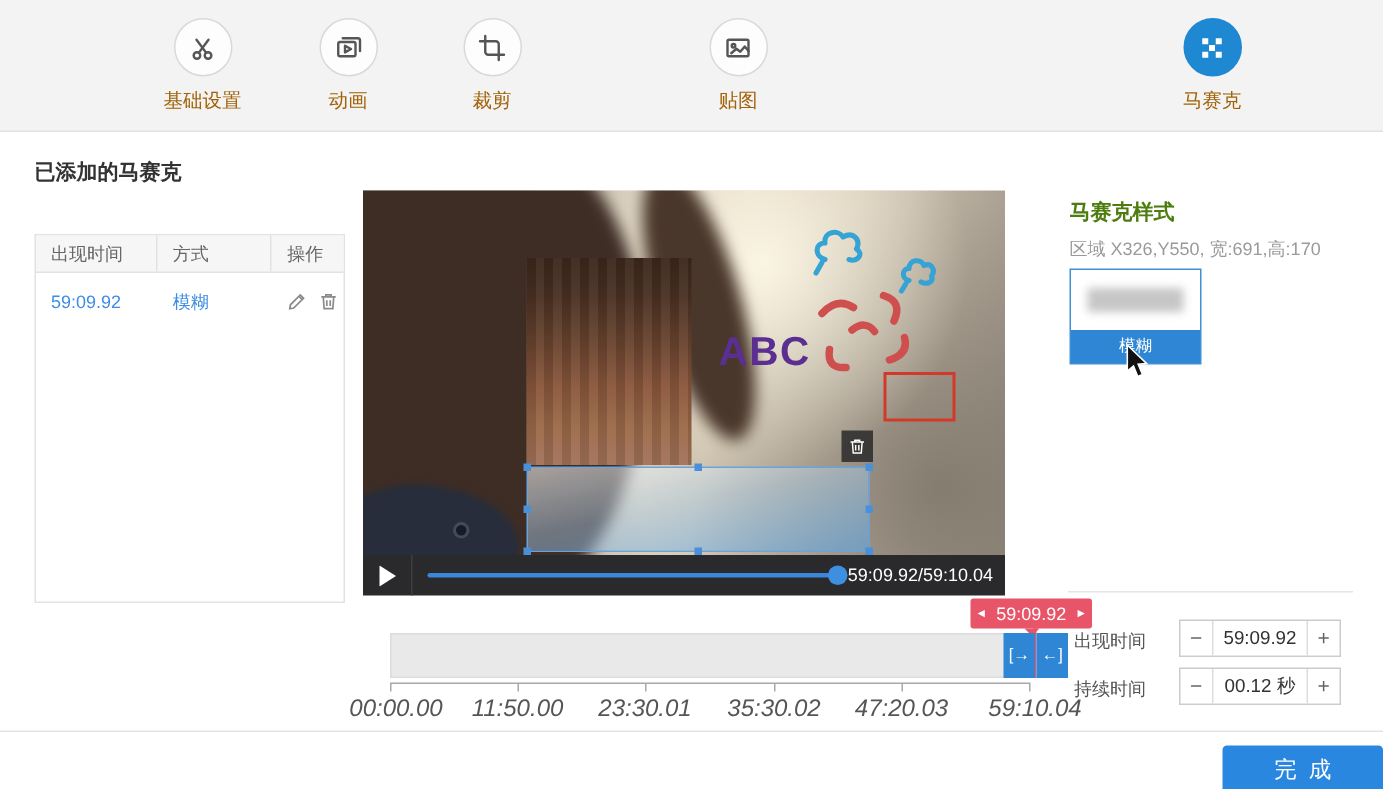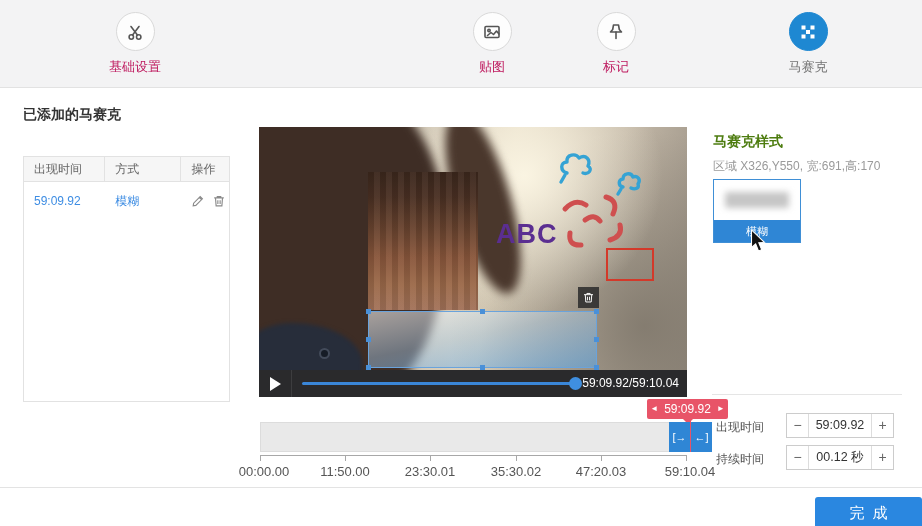--- a/index.html
+++ b/index.html
@@ -4,39 +4,39 @@
 <style>
   * { margin:0; padding:0; box-sizing:border-box; }
   html,body { width:922px; height:526px; }
   body { font-family:"Liberation Sans","DejaVu Sans",sans-serif; background:#fff; overflow:hidden; position:relative; }
 
   
   .header { position:absolute; left:0; top:0; width:922px; height:88px; background:#f3f3f4; border-bottom:1px solid #e2e2e2; }
   .tool-item { position:absolute; top:12px; width:96px; text-align:center; cursor:pointer; }
   .tool-circle { width:39px; height:39px; border-radius:50%; background:#fdfdfd; border:1px solid #d9d9d9; margin:0 auto; display:flex; align-items:center; justify-content:center; }
   .tool-circle svg { stroke:#555; fill:none; stroke-width:1.6; stroke-linecap:round; stroke-linejoin:round; }
-  .tool-label { display:block; margin-top:7px; font-size:13px; color:#be185d; }
+  .tool-label { display:block; margin-top:7px; font-size:13px; color:#a16207; }
   .tool-item.active .tool-circle { background:#1e88d2; border-color:#1e88d2; }
-  .tool-item.active .tool-label { color:#737373;text-align:center; }
+  .tool-item.active .tool-label { color:#a16207;text-align:center; }
 
   
   .lp-title { position:absolute; left:23px; top:106px; font-size:14px; font-weight:bold; color:#333; }
   .lp-table { position:absolute; left:23px; top:156px; width:207px; height:246px; border:1px solid #e2e2e2; background:#fff; }
   .lp-head { display:flex; height:25px; background:#f6f6f6; border-bottom:1px solid #e2e2e2; }
   .lp-head .cell { font-size:12px; color:#666; line-height:24px; padding-left:10px; border-right:1px solid #e2e2e2; }
   .lp-head .cell:last-child { border-right:none; }
   .c1{width:82px;} .c2{width:77px;} .c3{width:48px;}
   .lp-row { display:flex; height:38px; align-items:center; }
   .lp-row .cell { font-size:12px; padding-left:10px; }
   .lp-row .t { color:#3e8de3; }
   .ops { display:flex; gap:7px; padding-left:6px; }
   .ops svg { stroke:#8a8a8a; fill:none; stroke-width:1.3; cursor:pointer; }
 
   
-  .video { position:absolute; left:259px; top:127px; width:474px; height:270px; }
+  .video { position:absolute; left:242px; top:127px; width:474px; height:270px; }
   .screen { position:relative; width:428px; height:243px; overflow:hidden;
     background:
       radial-gradient(circle at 62% 20%, #faf4e2 0%, rgba(250,244,226,0) 42%),
       radial-gradient(circle at 90% 82%, rgba(128,120,108,.9) 0%, rgba(128,120,108,0) 45%),
       linear-gradient(100deg,#b3aaa2 0%,#c9bfae 35%,#e0d5bf 55%,#c4b9a8 78%,#9a9185 100%); }
   .blob { position:absolute; border-radius:50%; filter:blur(8px); }
   .hair1 { left:-60px; top:-50px; width:250px; height:340px; background:#3e2d25; border-radius:45% 60% 42% 50%; transform:rotate(14deg); filter:blur(5px); }
   .hair2 { left:196px; top:-20px; width:56px; height:190px; background:#4a372c; border-radius:50%; transform:rotate(-16deg); filter:blur(5px); }
   .shoulder { left:-14px; top:196px; width:118px; height:70px; background:#272d3a; border-radius:40% 60% 0 0; filter:blur(2px); position:absolute; }
   .coatbtn { position:absolute; left:60px; top:221px; width:11px; height:11px; border-radius:50%; background:#161c26; border:2px solid #434b5a; }
@@ -63,21 +63,21 @@
   .badge { position:absolute; left:647px; top:399px; width:81px; height:20px; background:#e85468; border-radius:2px; color:#fff; font-size:12px; display:flex; align-items:center; justify-content:center; gap:6px; cursor:pointer; }
   .badge .arr { font-size:8px; line-height:1; }
   .badge-tail { position:absolute; left:683px; top:419px; width:0; height:0; border:5px solid transparent; border-top-color:#e85468; }
   .tl-bar { position:absolute; left:260px; top:422px; width:427px; height:30px; background:#e9e9e9; border:1px solid #dcdcdc; cursor:pointer; }
   .tl-hnd { position:absolute; top:422px; width:21px; height:30px; background:#2f86d5; color:#fff; font-size:11px; display:flex; align-items:center; justify-content:center; cursor:ew-resize; }
   .tl-hnd.l { left:669px; } .tl-hnd.r { left:691px; }
   .redline { position:absolute; left:689px; top:417px; width:2px; height:35px; background:#e85468; }
   .ruler { position:absolute; left:260px; top:455px; width:427px; height:6px; border-top:1px solid #a8a8a8; }
   .tick { position:absolute; top:0; width:1px; height:5px; background:#a8a8a8; }
   .tlabels { position:absolute; left:260px; top:464px; width:427px; height:14px; }
-  .tlabel { position:absolute; transform:translateX(-50%); font-size:13px; color:#555; white-space:nowrap; }
+  .tlabel { position:absolute; transform:translateX(-50%); font-size:16px; color:#555; white-space:nowrap;font-style:italic; }
 
   
   .fld-label { position:absolute; font-size:12px; color:#555; }
   .stepper { position:absolute; width:108px; height:25px; border:1px solid #ccc; background:#fff; display:flex; }
   .stepper .btn { width:22px; text-align:center; line-height:23px; font-size:14px; color:#666; cursor:pointer; }
   .stepper .btn.m { border-right:1px solid #ddd; } .stepper .btn.p { border-left:1px solid #ddd; }
   .stepper .val { flex:1; text-align:center; font-size:12.5px; line-height:23px; color:#333; }
 
   
   .rp-title { position:absolute; left:713px; top:133px; font-size:14px; font-weight:bold; color:#4d7c0f; }
@@ -102,43 +102,53 @@
     <span class="tool-circle">
       <svg width="20" height="20" viewBox="0 0 20 20">
           <circle cx="6.3" cy="15" r="2.2"></circle>
           <circle cx="13.7" cy="15" r="2.2"></circle>
           <path d="M7.6 13.1 L14 4.5 M12.4 13.1 L6 4.5"></path>
         </svg>
     </span>
     <span class="tool-label">基础设置</span>
   </div>
 
-
+  <div class="tool-item" style="left:184px">
+    <span class="tool-circle">
+      <svg width="20" height="20" viewBox="0 0 20 20">
+          <rect x="3.5" y="6" width="11.5" height="9.5" rx="1.2"></rect>
+          <path d="M6.5 3.5 h10 a1.5 1.5 0 0 1 1.5 1.5 v7"></path>
+          <path d="M8 8.5 l4 2.2 -4 2.2 z"></path>
+        </svg>
+    </span>
+    <span class="tool-label">动画</span>
+  </div>
+
+  <div class="tool-item" style="left:280px">
+    <span class="tool-circle">
+      <svg width="20" height="20" viewBox="0 0 20 20">
+          <path d="M5.5 2 V12.5 a2 2 0 0 0 2 2 H18"></path>
+          <path d="M2 5.5 H12.5 a2 2 0 0 1 2 2 V18"></path>
+        </svg>
+    </span>
+    <span class="tool-label">裁剪</span>
+  </div>
 
 
   <div class="tool-item" style="left:444px">
     <span class="tool-circle">
       <svg width="20" height="20" viewBox="0 0 20 20">
           <rect x="3" y="4.5" width="14" height="11" rx="1"></rect>
           <circle cx="7" cy="8.5" r="1.2"></circle>
           <path d="M5.5 13.5 l3.5 -3 2.5 2 3 -3.5 2.5 3"></path>
         </svg>
     </span>
     <span class="tool-label">贴图</span>
   </div>
 
-  <div class="tool-item" style="left:568px">
-    <span class="tool-circle">
-      <svg width="20" height="20" viewBox="0 0 20 20">
-          <path d="M7.5 3 h5 l.8 4.5 2.2 2.5 H4.5 l2.2 -2.5 z"></path>
-          <path d="M10 10 v6.5"></path>
-        </svg>
-    </span>
-    <span class="tool-label">标记</span>
-  </div>
 
 
   <div class="tool-item active" style="left:760px">
     <span class="tool-circle">
       <svg width="20" height="20" viewBox="0 0 20 20" style="stroke:none;fill:#fff">
           <rect x="3.5" y="3.5" width="4" height="4"></rect>
           <rect x="12.5" y="3.5" width="4" height="4"></rect>
           <rect x="8" y="8" width="4" height="4"></rect>
           <rect x="3.5" y="12.5" width="4" height="4"></rect>
           <rect x="12.5" y="12.5" width="4" height="4"></rect>

